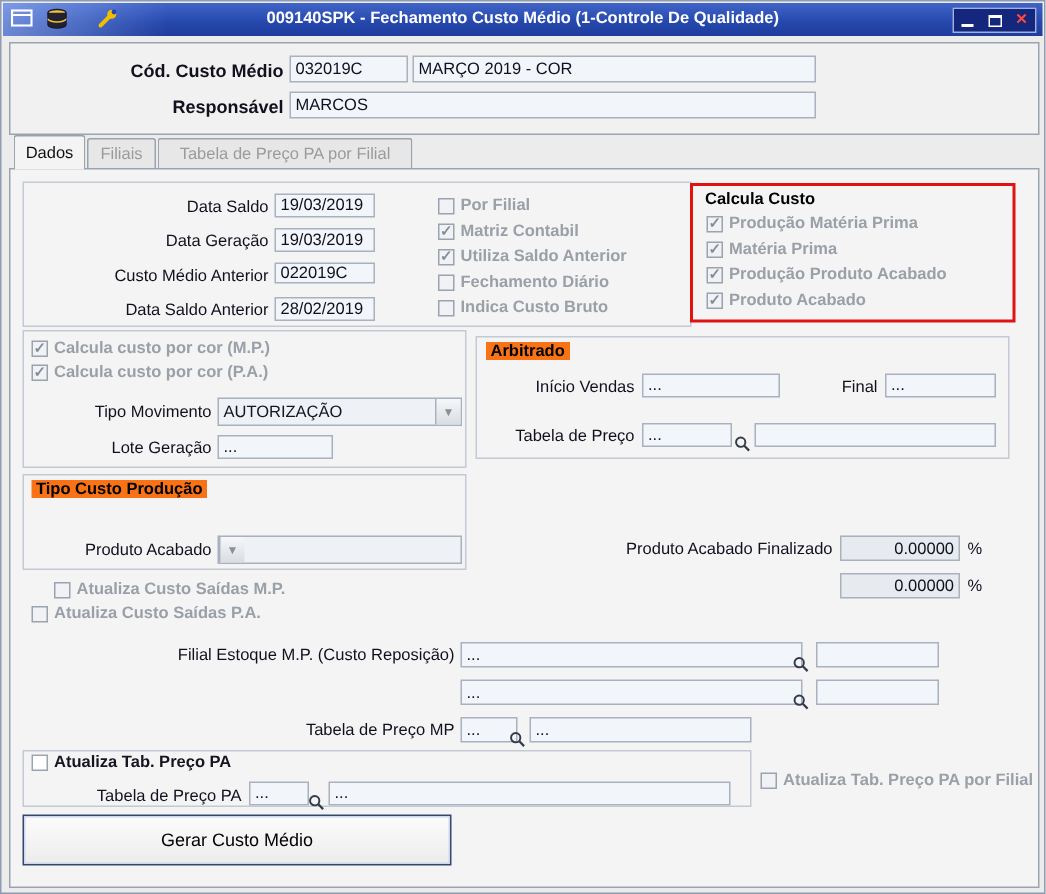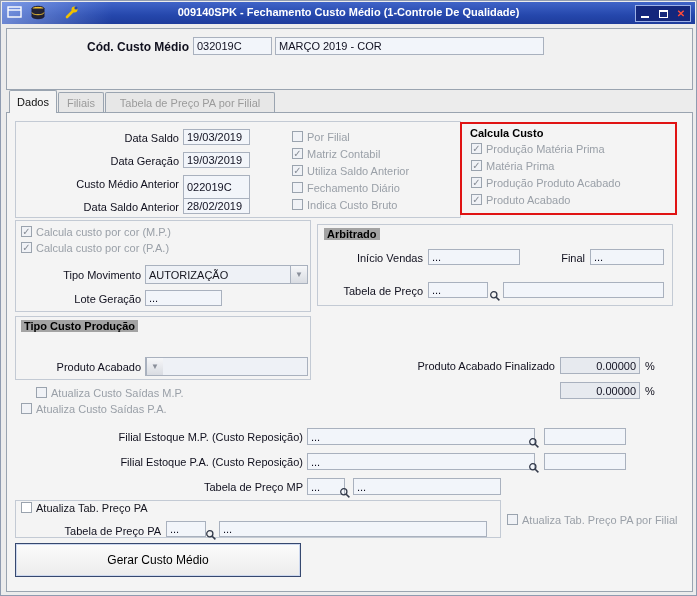--- a/index.html
+++ b/index.html
@@ -26,37 +26,37 @@
 
   
   .tab { position:absolute; top:91px; height:21px; display:flex; align-items:center; justify-content:center;
     font-size:11px; border:1px solid #9aa4b0; border-bottom:none; border-radius:2px 2px 0 0;
     background:#e7e7e7; color:#9b9b9b; }
   .tab.active { top:89px; height:23px; background:#f4f4f4; color:#101010; z-index:2; }
 
   
   .lbl { position:absolute; font-size:11px; color:#10101e; text-align:right; white-space:nowrap; }
   .lbl-b { position:absolute; font-size:12px; font-weight:bold; color:#10101e; text-align:right; white-space:nowrap; }
-  .cap { position:absolute; font-size:11px; font-weight:bold; color:#000; background:#a3a3a3; padding:0 3px; z-index:2; white-space:nowrap; }
+  .cap { position:absolute; font-size:11px; font-weight:bold; color:#000; background:#f97316; padding:0 3px; z-index:2; white-space:nowrap; }
 
   
   .inp { position:absolute; height:17px; background:#f2f5fa; border:1px solid #a9b1be; font-size:11px;
     color:#101020; display:flex; align-items:center; padding:0 3px; white-space:nowrap; overflow:hidden; }
   .inp.r { justify-content:flex-end; }
   .inp.gray { background:#e7eaef; }
 
   
   .combo { position:absolute; height:19px; background:#eef1f6; border:1px solid #a9b1be; display:flex; align-items:stretch;
     font-size:11px; color:#16161f; }
   .combo .cval { flex:1; padding:1px 3px 0 3px; display:flex; align-items:center; white-space:nowrap; overflow:hidden; }
   .combo .cbtn { width:17px; background:linear-gradient(#f6f7f9,#d9dce2); border-left:1px solid #a9b1be;
     display:flex; align-items:center; justify-content:center; color:#8a8f9a; font-size:8px; }
 
   
-  .cb { position:absolute; display:flex; align-items:flex-start; gap:4px; font-size:11px; color:#15151f; white-space:nowrap; z-index:2; }
+  .cb { position:absolute; display:flex; align-items:flex-end; gap:4px; font-size:11px; color:#15151f; white-space:nowrap; z-index:2;font-weight:bold; }
   .cb .box { width:11px; height:11px; min-width:11px; border:1px solid #9aa3ae; background:#f0f2f6;
     display:flex; align-items:center; justify-content:center; }
   .cb.checked .box::after { content:"✓"; color:#878d96; font-size:10px; line-height:1; }
   .cb.dis { color:#9aa0a8; }
 
   .lookup { position:absolute; width:13px; height:13px; display:flex; align-items:center; justify-content:center; z-index:3; }
 
   .btn { position:absolute; background:linear-gradient(#fcfcfc,#ececec); border:1px solid #36486f;
     box-shadow:0 0 0 1px #cdd8ee inset; font-size:12px; color:#000; display:flex; align-items:center; justify-content:center; }
 </style>
@@ -97,34 +97,36 @@
       <div class="wbtn">
           <span class="glyph-close">✕</span>
         </div>
     </div>
   </div>
 
   <div class="panel" style="left:5px;top:27px;width:687px;height:62px"></div>
   <div class="lbl-b" style="left:18px;top:39px;width:170px">Cód. Custo Médio</div>
   <div class="inp" style="left:192px;top:36px;width:79px;height:18px">032019C</div>
   <div class="inp" style="left:274px;top:36px;width:269px;height:18px">MARÇO 2019 - COR</div>
+  <div class="lbl-b" style="left:18px;top:63px;width:170px">Responsável</div>
+  <div class="inp" style="left:192px;top:60px;width:351px;height:18px">MARCOS</div>
 
   <div class="tab active" style="left:8px;width:48px">Dados</div>
   <div class="tab" style="left:57px;width:46px">Filiais</div>
   <div class="tab" style="left:104px;width:170px">Tabela de Preço PA por Filial</div>
 
   <div class="panel" style="left:5px;top:111px;width:687px;height:480px;background:#f4f4f4"></div>
 
   <div class="gb" style="left:14px;top:120px;width:446px;height:97px"></div>
   <div class="lbl" style="left:60px;top:131px;width:118px">Data Saldo</div>
   <div class="inp" style="left:182px;top:128px;width:67px;height:16px">19/03/2019</div>
   <div class="lbl" style="left:60px;top:154px;width:118px">Data Geração</div>
   <div class="inp" style="left:182px;top:151px;width:67px;height:16px">19/03/2019</div>
   <div class="lbl" style="left:60px;top:177px;width:118px">Custo Médio Anterior</div>
-  <div class="inp" style="left:182px;top:174px;width:67px;height:24px">022019C</div>
+  <div class="inp" style="left:182px;top:174px;width:67px;height:14px">022019C</div>
   <div class="lbl" style="left:60px;top:200px;width:118px">Data Saldo Anterior</div>
   <div class="inp" style="left:182px;top:197px;width:67px;height:16px">28/02/2019</div>
 
   <div class="cb dis" style="left:291px;top:130px">
       <span class="box"></span>
       <span>Por Filial</span>
     </div>
   <div class="cb dis checked" style="left:291px;top:147px">
       <span class="box"></span>
       <span>Matriz Contabil</span>
@@ -218,21 +220,20 @@
   <div class="lbl" style="left:100px;top:430px;width:202px">Filial Estoque M.P. (Custo Reposição)</div>
   <div class="inp" style="left:306px;top:427px;width:228px">...</div>
   <span class="lookup" style="left:526px;top:435px">
       <svg width="12" height="12" viewBox="0 0 12 12">
         <circle cx="4.8" cy="4.8" r="3.1" fill="none" stroke="#333a4a" stroke-width="1.3"></circle>
         <line x1="7.2" y1="7.2" x2="10.4" y2="10.4" stroke="#333a4a" stroke-width="1.5"></line>
       </svg>
     </span>
   <div class="inp" style="left:543px;top:427px;width:82px"></div>
 
-  <div class="lbl" style="left:100px;top:455px;width:202px">Filial Estoque P.A. (Custo Reposição)</div>
   <div class="inp" style="left:306px;top:452px;width:228px">...</div>
   <span class="lookup" style="left:526px;top:460px">
       <svg width="12" height="12" viewBox="0 0 12 12">
         <circle cx="4.8" cy="4.8" r="3.1" fill="none" stroke="#333a4a" stroke-width="1.3"></circle>
         <line x1="7.2" y1="7.2" x2="10.4" y2="10.4" stroke="#333a4a" stroke-width="1.5"></line>
       </svg>
     </span>
   <div class="inp" style="left:543px;top:452px;width:82px"></div>
 
   <div class="lbl" style="left:100px;top:480px;width:202px">Tabela de Preço MP</div>

